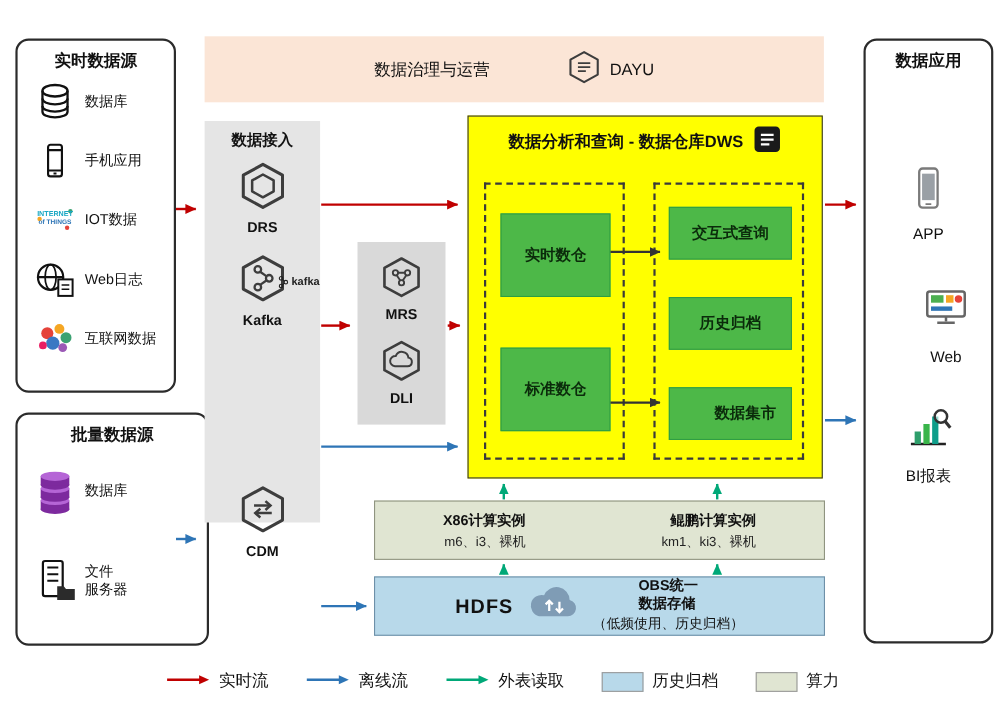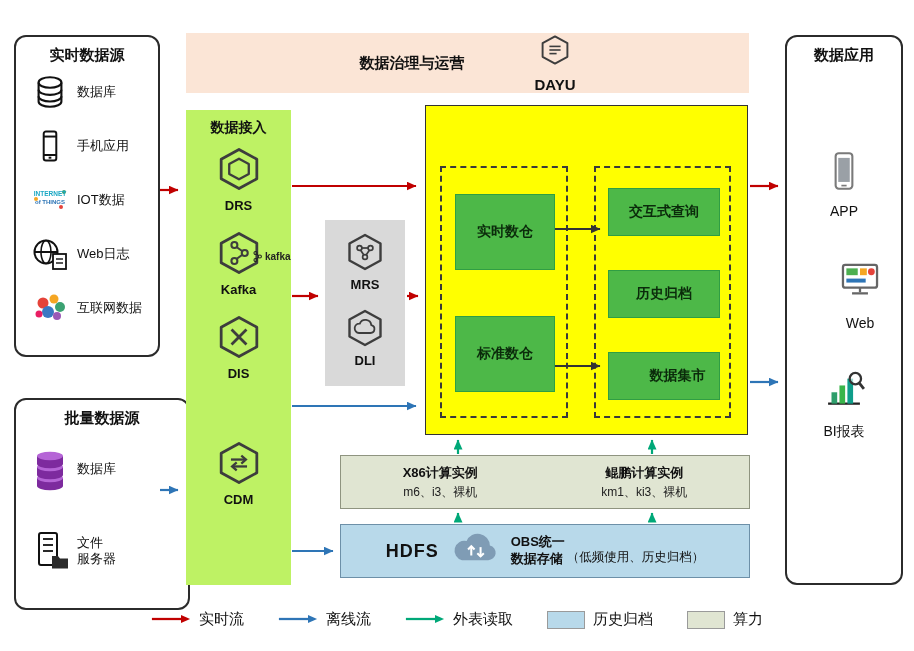--- a/index.html
+++ b/index.html
@@ -6,34 +6,34 @@
   body { font-family:"Liberation Sans","DejaVu Sans",sans-serif; background:#ffffff; }
   .canvas { position:relative; width:914px; height:651px; background:#fff; overflow:hidden; }
 
   .arrow-layer { position:absolute; inset:0; width:914px; height:651px; pointer-events:none; z-index:6; }
 
   .panel { position:absolute; border:2px solid #2b2b2b; border-radius:12px; background:#fff; z-index:2; }
   .panel-title { text-align:center; font-weight:bold; font-size:15px; color:#111; padding-top:9px; }
 
   
   .realtime { left:14px; top:35px; width:146px; height:322px; }
-  .batch    { left:14px; top:375px; width:176px; height:212px;margin-top:23px; }
+  .batch    { left:14px; top:375px; width:176px; height:212px; }
   .src-item { display:flex; align-items:center; padding-left:12px; height:54px; }
   .batch .src-item { height:82px; }
   .src-item .ic { width:44px; height:44px; flex:0 0 44px; display:flex; align-items:center; justify-content:center; }
   .src-item .lbl { font-size:13px; color:#111; margin-left:5px; white-space:pre-line; line-height:1.25; }
 
   
   .governance { position:absolute; left:186px; top:33px; width:563px; height:60px; background:#fbe5d6; z-index:2;
                 display:flex; align-items:center; justify-content:center; gap:70px; }
-  .governance .gtitle { font-weight:bold; font-size:15px; color:#111; }
-  .dayu { display:flex; align-items:center; gap:7px; font-weight:bold; font-size:15px; color:#111;flex-direction:column; }
-
-  
-  .ingestion { position:absolute; left:186px; top:110px; width:105px; height:475px; background:#bef264; z-index:2; }
+  .governance .gtitle { font-weight:normal; font-size:15px; color:#111; }
+  .dayu { display:flex; align-items:center; gap:7px; font-weight:normal; font-size:15px; color:#111; }
+
+  
+  .ingestion { position:absolute; left:186px; top:110px; width:105px; height:365px; background:#e5e5e5; z-index:2; }
   .ingestion .panel-title { font-size:14px; }
   .svc { position:absolute; width:100%; text-align:center; }
   .svc .name { font-weight:bold; font-size:13px; color:#111; margin-top:2px; }
   .svc-drs { top:36px; } .svc-kafka { top:120px; } .svc-dis { top:204px; } .svc-cdm { top:330px; }
   .kafka-badge { position:absolute; left:66px; top:140px; display:flex; align-items:center; gap:2px;
                  font-weight:bold; font-size:10px; color:#222; }
 
   
   .processing { position:absolute; left:325px; top:220px; width:80px; height:166px; background:#d9d9d9; z-index:2; }
   .proc-svc { position:absolute; width:100%; text-align:center; }
@@ -51,29 +51,29 @@
             font-weight:bold; font-size:14px; color:#0b2b0b; }
   .mod-rt  { left:13px; top:26px; width:100px; height:76px; }
   .mod-std { left:13px; top:148px; width:100px; height:76px; }
   .mod-iq  { left:12px; top:20px; width:112px; height:48px; }
   .mod-sa  { left:12px; top:102px; width:112px; height:48px; }
   .mod-dm  { left:12px; top:184px; width:112px; height:48px;padding-left:27px; }
 
   
   .compute { position:absolute; left:340px; top:455px; width:410px; height:54px; background:#e0e5d2; border:1px solid #8f9480; z-index:2;
              display:flex; align-items:center; justify-content:space-around; }
-  .cgroup { text-align:center; }
+  .cgroup { text-align:right; }
   .cgroup .ct { font-weight:bold; font-size:13px; color:#111; }
   .cgroup .cd { font-size:12px; color:#222; margin-top:2px; }
 
   
   .storage { position:absolute; left:340px; top:524px; width:410px; height:54px; background:#b8d9ea; border:1px solid #6d90a8; z-index:2;
              display:flex; align-items:center; justify-content:center; gap:10px; }
   .hdfs { font-weight:bold; font-size:18px; color:#111; letter-spacing:1px; }
-  .obs-block { display:flex; align-items:center; gap:2px; }
+  .obs-block { display:flex; align-items:center; gap:2px;flex-direction:column; }
   .obs-lines { font-weight:bold; font-size:13px; color:#111; line-height:1.3; }
   .obs-note { font-size:12.5px; color:#111; align-self:flex-end; padding-bottom:2px; }
 
   
   .apps { left:785px; top:35px; width:118px; height:550px; }
   .app-item { position:absolute; width:100%; text-align:center; }
   .app-item .name { font-size:14px; color:#111; margin-top:4px; }
   .app-1 { top:112px; } .app-2 { top:220px;padding-left:32px; } .app-3 { top:328px; }
 
   
@@ -279,32 +279,20 @@
           <g stroke="#222" stroke-width="1.3" fill="none">
             <circle cx="4.5" cy="3.5" r="2"></circle>
             <circle cx="4.5" cy="12.5" r="2"></circle>
             <circle cx="10" cy="8" r="2"></circle>
             <line x1="6" y1="4.8" x2="8.4" y2="6.8"></line>
             <line x1="6" y1="11.2" x2="8.4" y2="9.2"></line>
           </g>
         </svg>
       <span>kafka</span>
     </div>
-    <div class="svc svc-dis">
-      <span>
-        <svg viewBox="0 0 40 40" width="46" height="46">
-            <path d="M20 3 L35.5 11.5 V28.5 L20 37 L4.5 28.5 V11.5 Z" stroke="#3d3d3d" stroke-width="2.4" fill="none" stroke-linejoin="round"></path>
-            <g stroke="#3d3d3d" stroke-width="2.4" fill="none">
-              <line x1="13.5" y1="13.5" x2="26.5" y2="26.5"></line>
-              <line x1="26.5" y1="13.5" x2="13.5" y2="26.5"></line>
-            </g>
-          </svg>
-      </span>
-      <div class="name">DIS</div>
-    </div>
     <div class="svc svc-cdm">
       <span>
         <svg viewBox="0 0 40 40" width="46" height="46">
             <path d="M20 3 L35.5 11.5 V28.5 L20 37 L4.5 28.5 V11.5 Z" stroke="#3d3d3d" stroke-width="2.4" fill="none" stroke-linejoin="round"></path>
             <g stroke="#3d3d3d" stroke-width="2" fill="none">
               <path d="M13 17 H25"></path>
               <path d="M22 13.5 L26 17 L22 20.5"></path>
               <path d="M27 23 H15"></path>
               <path d="M18 19.5 L14 23 L18 26.5"></path>
             </g>
@@ -336,20 +324,33 @@
         <svg viewBox="0 0 40 40" width="40" height="40">
             <path d="M20 3 L35.5 11.5 V28.5 L20 37 L4.5 28.5 V11.5 Z" stroke="#3d3d3d" stroke-width="2.4" fill="none" stroke-linejoin="round"></path>
             <path d="M14 25 H25.5 a4 4 0 0 0 0.8 -7.9 A6 6 0 0 0 14.8 15.6 A4.6 4.6 0 0 0 14 25 Z" stroke="#3d3d3d" stroke-width="1.8" fill="none"></path>
           </svg>
       </span>
       <div class="name">DLI</div>
     </div>
   </div>
 
   <div class="dws">
+    <div class="dws-title">
+      <span class="t">数据分析和查询 - 数据仓库DWS</span>
+      <span>
+        <svg viewBox="0 0 28 28" width="27" height="27">
+            <rect x="2" y="2" width="24" height="24" rx="4" fill="#1a1a1a"></rect>
+            <g stroke="#fff" stroke-width="2.2">
+              <line x1="8" y1="10" x2="20" y2="10"></line>
+              <line x1="8" y1="14.5" x2="20" y2="14.5"></line>
+              <line x1="8" y1="19" x2="16" y2="19"></line>
+            </g>
+          </svg>
+      </span>
+    </div>
     <div class="dashed dash-left">
       <div class="module mod-rt">实时数仓</div>
       <div class="module mod-std">标准数仓</div>
     </div>
     <div class="dashed dash-right">
       <div class="module mod-iq">交互式查询</div>
       <div class="module mod-sa">历史归档</div>
       <div class="module mod-dm">数据集市</div>
     </div>
   </div>

